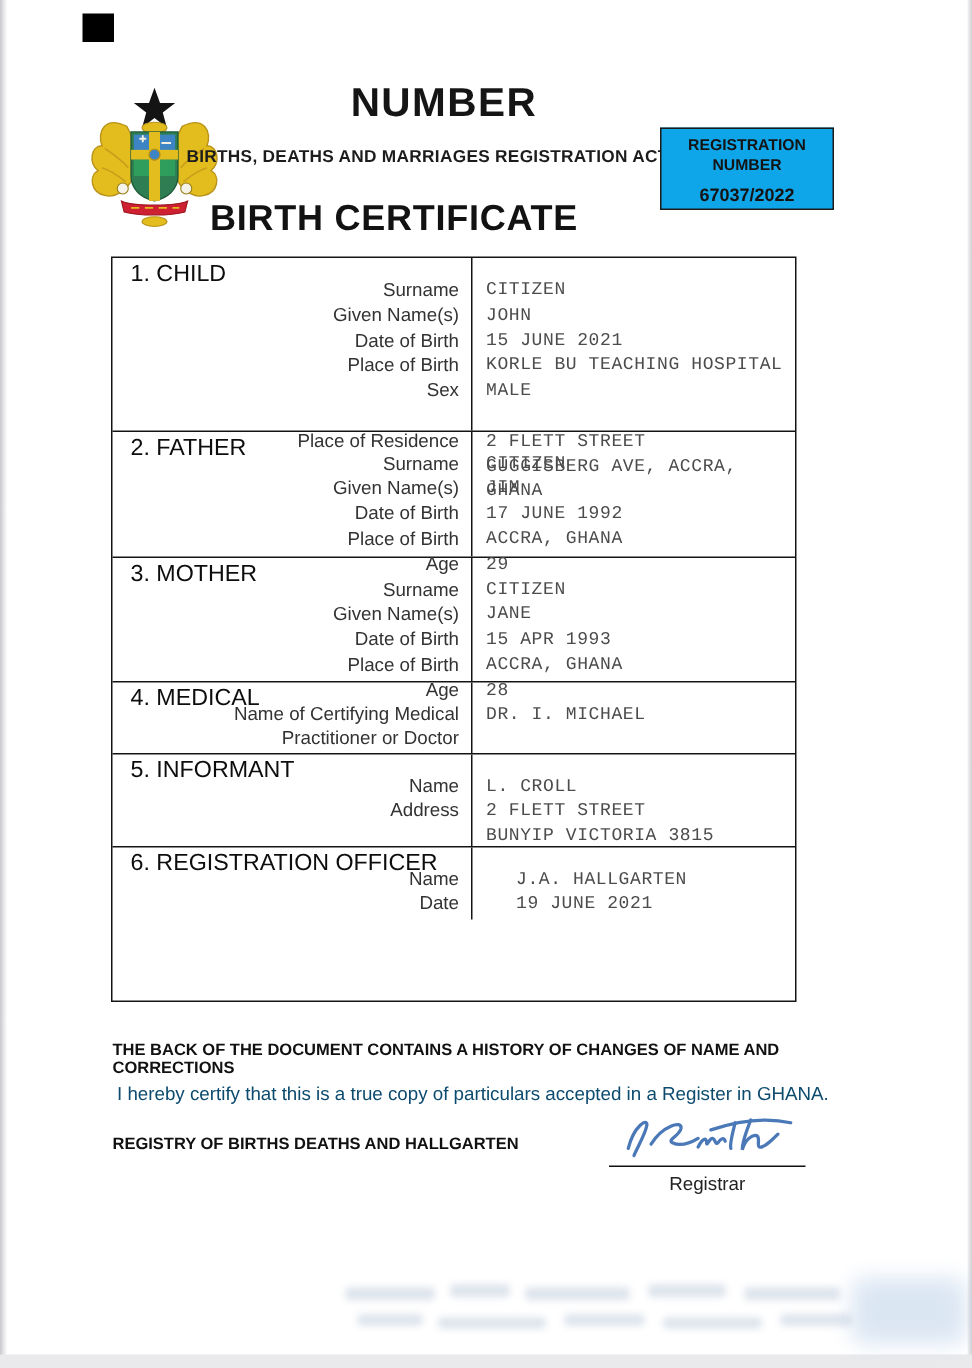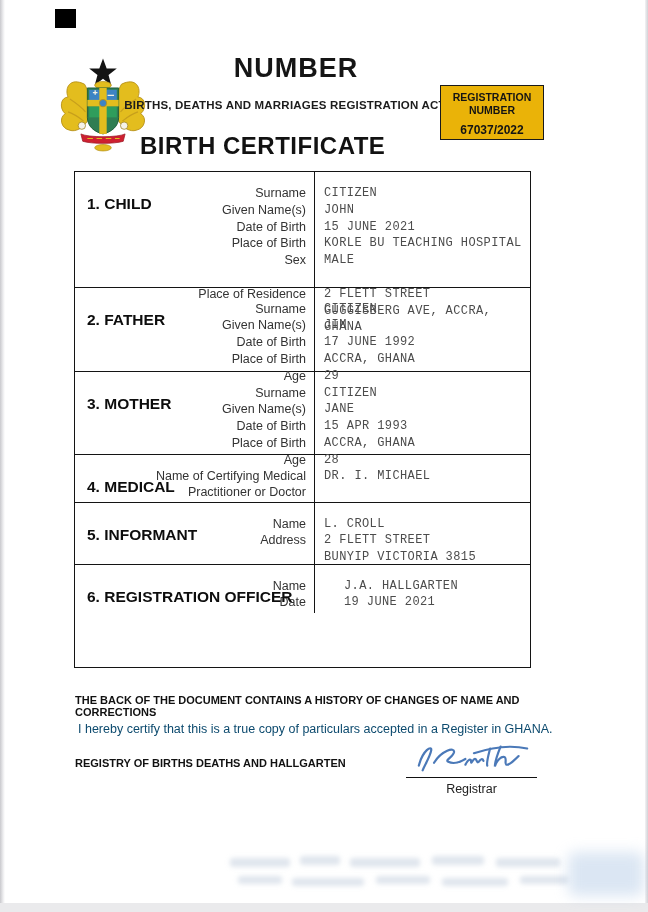--- a/index.html
+++ b/index.html
@@ -14,39 +14,39 @@
     background:linear-gradient(to left,#d2d2d6,#f3f3f5);}
   .edge-bottom{position:absolute;left:0;top:903px;width:648px;height:9px;background:#eaeaec;}
   .corner-marker{position:absolute;left:55px;top:9px;width:21px;height:19px;background:#000;}
 
   
   .arms{position:absolute;left:57px;top:56px;width:92px;height:97px;}
   .country-title{position:absolute;left:146px;top:53px;width:300px;text-align:center;
     font-size:27px;font-weight:bold;letter-spacing:1px;color:#151515;}
   .act-title{position:absolute;left:110px;top:99px;width:350px;text-align:center;
     font-size:11.5px;font-weight:bold;color:#1c1c1c;letter-spacing:0.2px;}
-  .reg-box{position:absolute;left:440px;top:85px;width:104px;height:55px;
-    border:1.5px solid #1a1a1a;text-align:center;box-sizing:border-box;background:#eab308;}
+  .reg-box{position:absolute;left:440px;top:85px;width:116px;height:55px;
+    border:1.5px solid #1a1a1a;text-align:center;box-sizing:border-box;background:#0ea5e9;}
   .reg-label{margin-top:5px;font-size:10.5px;font-weight:bold;line-height:13px;
     white-space:pre-line;color:#141414;}
   .reg-number{margin-top:6px;font-size:12px;font-weight:bold;color:#141414;}
   .doc-title{position:absolute;left:140px;top:132px;width:310px;text-align:left;
     font-size:24px;font-weight:bold;letter-spacing:0.5px;color:#121212;}
 
   
   .cert-table{position:absolute;left:74px;top:171px;width:457px;height:497px;
     border:1.5px solid #141414;box-sizing:border-box;background:#fff;}
   .sec-row{position:relative;display:flex;box-sizing:border-box;border-bottom:1.5px solid #141414;}
   .sec-row:last-child{border-bottom:none;}
   .s0{height:115.5px;} .s1{height:84px;} .s2{height:83px;} .s3{height:48px;}
   .s4{height:62px;} .s5{height:48px;gap:20px;} .s6{height:53px;}
   .cell-left{position:relative;width:240px;box-sizing:border-box;border-right:1.5px solid #141414;
     padding:12px 8px 4px 8px;}
   .cell-right{flex:1;box-sizing:border-box;padding:13px 6px 4px 9px;}
-  .sec-title{position:absolute;left:12px;top:23px;font-size:15.5px;font-weight:bold;color:#0d0d0d;
+  .sec-title{position:absolute;left:12px;top:2px;font-size:15.5px;font-weight:normal;color:#0d0d0d;
     white-space:nowrap;}
   .labels{margin-top:1px;text-align:right;font-size:12.5px;color:#333;line-height:16.8px;}
   .labels div{white-space:pre-line;min-height:16.8px;}
   .values{font-family:"Liberation Mono",monospace;font-size:12px;letter-spacing:0.4px;
     color:#4c4c4c;line-height:16.8px;}
   .values div{white-space:pre-line;min-height:16.8px;}
   .sec-full{display:block;}
   .sec-full .sec-title{position:absolute;}
   .endorse-note{position:absolute;left:12px;top:37px;font-size:12px;color:#222;}
 

